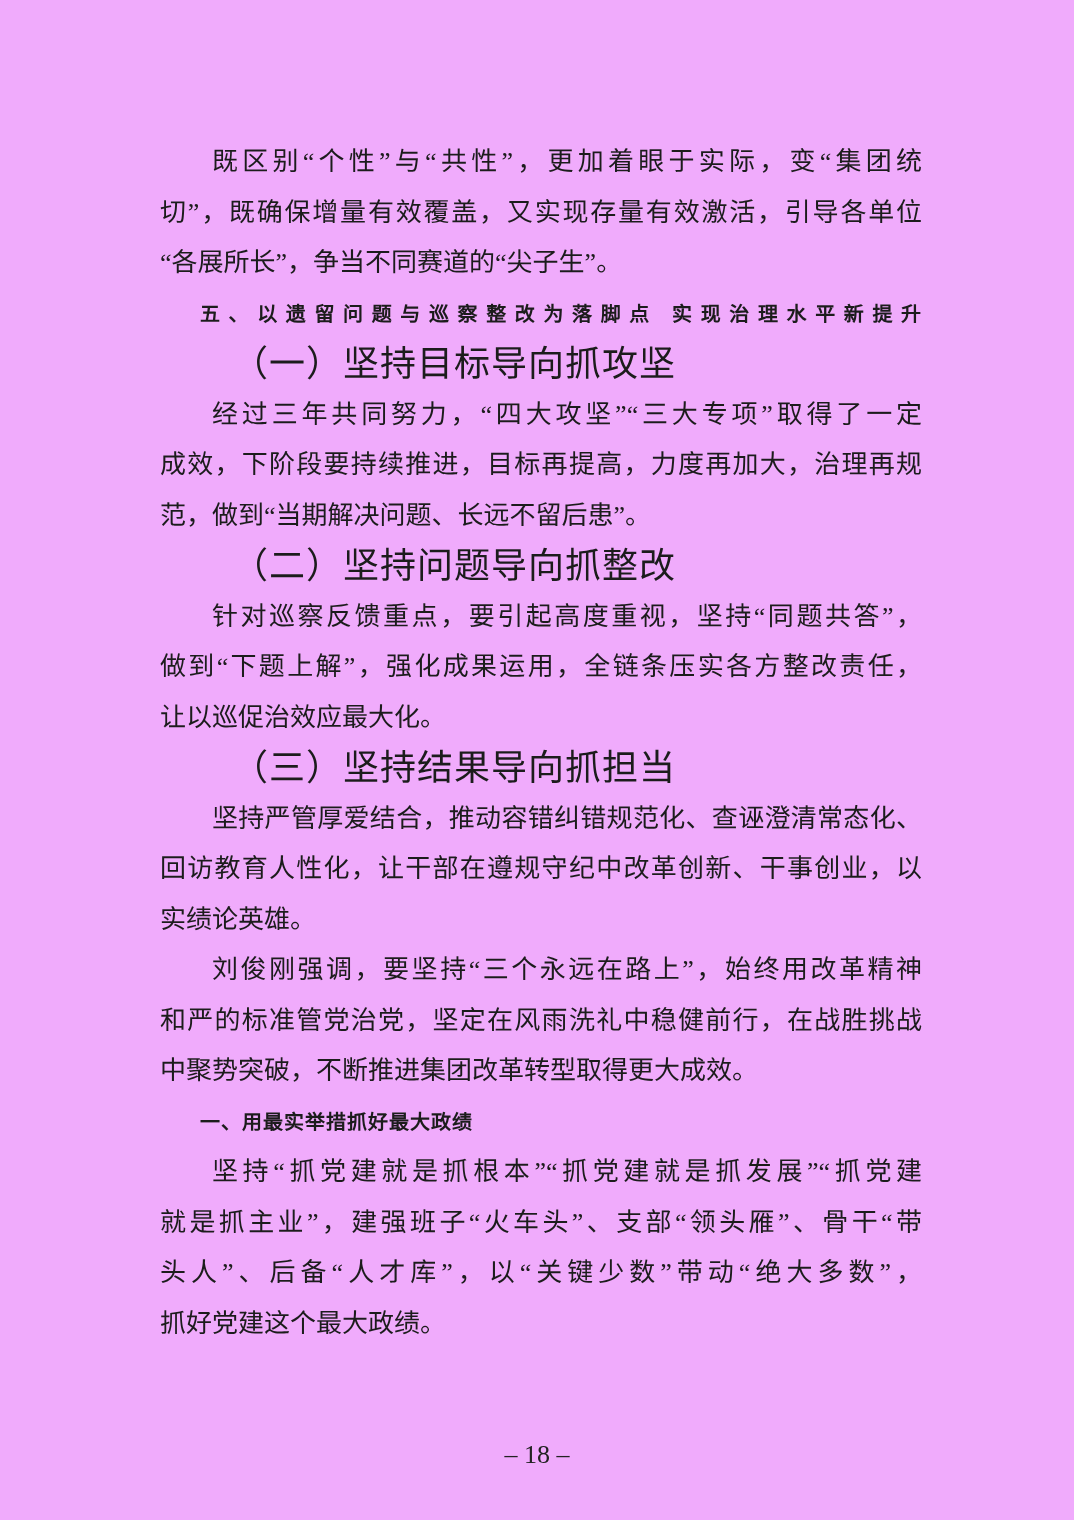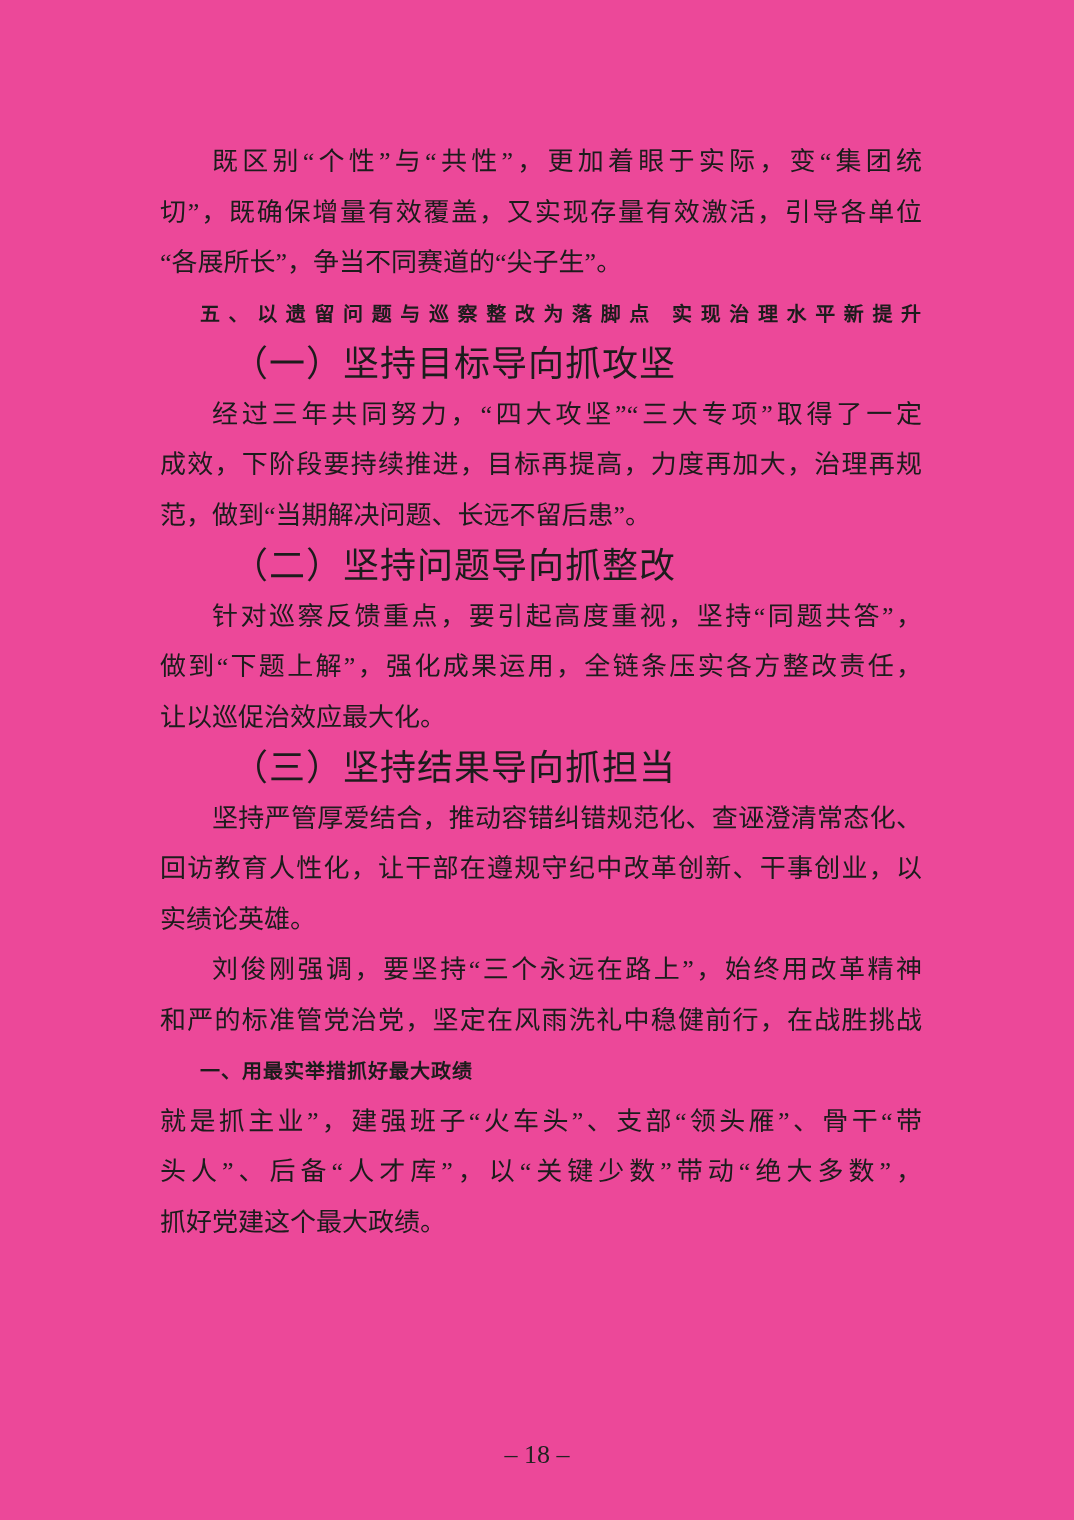--- a/index.html
+++ b/index.html
@@ -5,21 +5,21 @@
   html, body {
     margin: 0;
     padding: 0;
     background: #ffffff;
   }
   .page {
     position: relative;
     width: 1074px;
     height: 1520px;
     box-sizing: border-box;
-    background: #ec4899;
+    background: #f0abfc;
     color: #1c1c1c;
     padding: 137px 152px 0 160px;
     overflow: hidden;
     font-family: "Liberation Serif", "DejaVu Serif", serif;
   }
   .line {
     font-size: 26px;
     line-height: 50.5px;
     height: 50.5px;
     white-space: normal;
@@ -79,19 +79,21 @@
   <div class="line sub ind">（二）坚持问题导向抓整改</div>
   <div class="line j ind">针对巡察反馈重点，要引起高度重视，坚持“同题共答”，</div>
   <div class="line j">做到“下题上解”，强化成果运用，全链条压实各方整改责任，</div>
   <div class="line">让以巡促治效应最大化。</div>
   <div class="line sub ind">（三）坚持结果导向抓担当</div>
   <div class="line j ind">坚持严管厚爱结合，推动容错纠错规范化、查诬澄清常态化、</div>
   <div class="line j">回访教育人性化，让干部在遵规守纪中改革创新、干事创业，以</div>
   <div class="line">实绩论英雄。</div>
   <div class="line j ind">刘俊刚强调，要坚持“三个永远在路上”，始终用改革精神</div>
   <div class="line j">和严的标准管党治党，坚定在风雨洗礼中稳健前行，在战胜挑战</div>
+  <div class="line">中聚势突破，不断推进集团改革转型取得更大成效。</div>
   <div class="line sect ind">一、用最实举措抓好最大政绩</div>
+  <div class="line j ind">坚持“抓党建就是抓根本”“抓党建就是抓发展”“抓党建</div>
   <div class="line j">就是抓主业”，建强班子“火车头”、支部“领头雁”、骨干“带</div>
   <div class="line j">头人”、后备“人才库”，以“关键少数”带动“绝大多数”，</div>
   <div class="line">抓好党建这个最大政绩。</div>
 
   <div class="footer">– 18 –</div>
 </div>
 
 </body></html>

